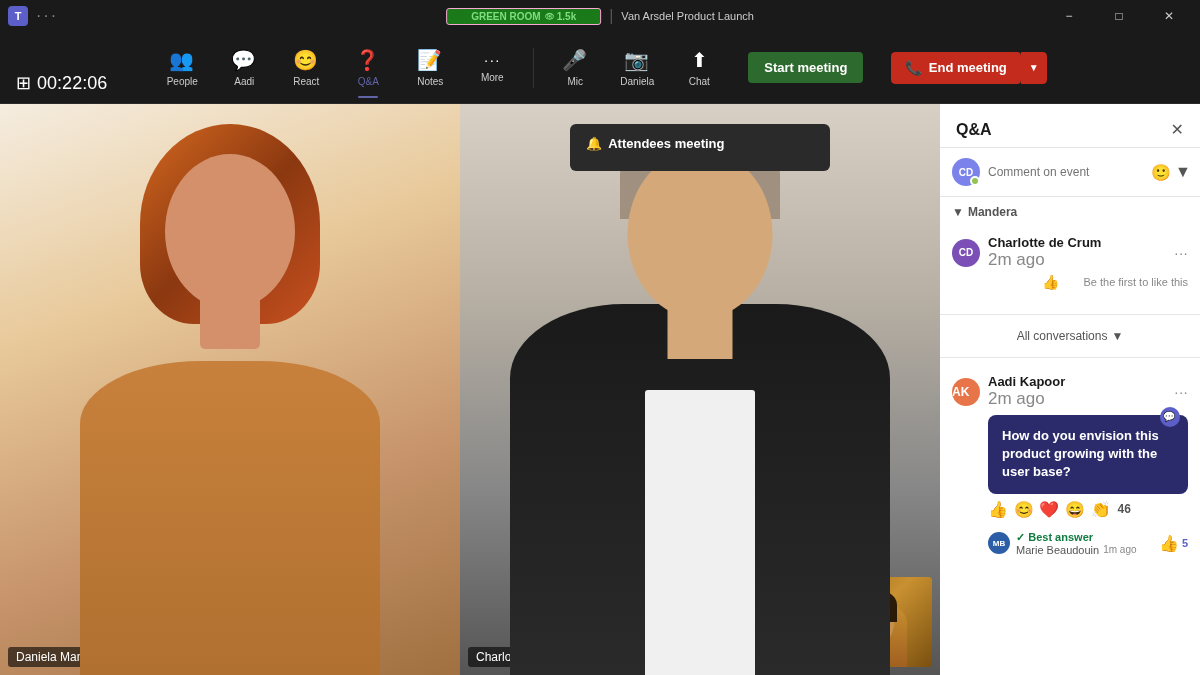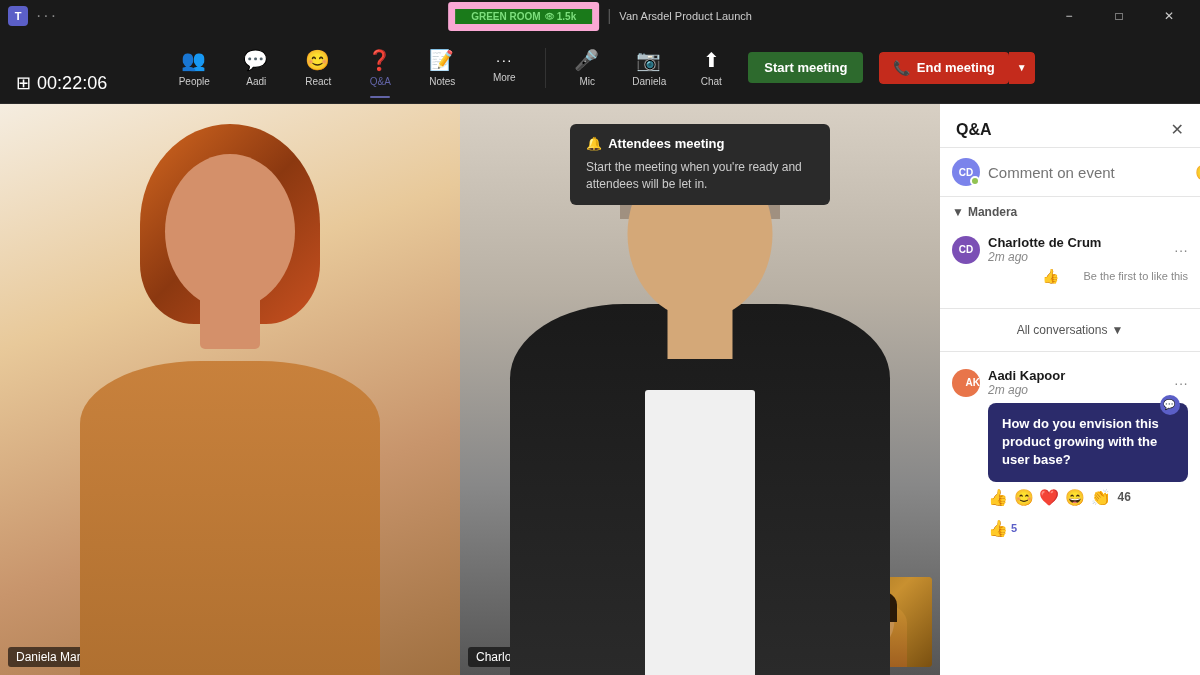--- a/index.html
+++ b/index.html
@@ -22,23 +22,23 @@
       display: flex; align-items: center; justify-content: center;
       font-size: 11px; font-weight: bold; color: white;
     }
     .title-bar-dots { color: #888; font-size: 16px; letter-spacing: 2px; }
     .title-bar-center {
       position: absolute; left: 50%; transform: translateX(-50%);
       display: flex; align-items: center; gap: 8px;
     }
     .green-room-badge {
       background: #1a7a1a;
-      border: 7px solid #f9a8d4;
+      border: 1px solid #f9a8d4;
       border-radius: 3px;
-      padding: 2px 16px;
+      padding: 2px 24px;
       font-size: 10px;
       font-weight: 600;
       color: #7ddf7d;
       display: flex; align-items: center; gap: 4px;
     }
     .title-bar-title { font-size: 11px; color: #ccc; }
     .title-bar-separator { color: #555; }
     .title-bar-controls {
       margin-left: auto;
       display: flex; align-items: center; gap: 4px;
@@ -85,21 +85,21 @@
 
     .toolbar-start-btn {
       background: #2d6a2d;
       color: white;
       border: none;
       border-radius: 4px;
       padding: 8px 16px;
       font-size: 13px;
       font-weight: 600;
       cursor: pointer;
-      margin: 0 4px;
+      margin: 0 16px;
     }
     .toolbar-end-btn {
       background: #c42b1c;
       color: white;
       border: none;
       border-radius: 4px;
       padding: 8px 14px;
       font-size: 13px;
       font-weight: 600;
       cursor: pointer;
@@ -217,21 +217,21 @@
       gap: 8px;
     }
     .qa-avatar-sm {
       width: 28px; height: 28px; border-radius: 50%;
       background: #7b83eb;
       flex-shrink: 0;
       display: flex; align-items: center; justify-content: center;
       font-size: 10px; color: white; font-weight: 600;
     }
     .qa-input-placeholder {
-      flex: 1; font-size: 15px; color: #000000;
+      flex: 1; font-size: 12px; color: #000000;
       border: none; outline: none; background: transparent;
     }
     .qa-input-icons { display: flex; gap: 4px; color: #555; }
 
     
     .pinned-section { padding: 8px 12px; }
     .pinned-header {
       display: flex; align-items: center; gap: 4px;
       font-size: 12px; font-weight: 600; color: #555;
       margin-bottom: 8px;
@@ -241,21 +241,21 @@
     .message-header { display: flex; align-items: center; justify-content: space-between; margin-bottom: 4px; }
     .message-user { display: flex; align-items: center; gap: 8px; }
     .message-avatar {
       width: 28px; height: 28px; border-radius: 50%;
       background: #7b83eb;
       flex-shrink: 0;
       overflow: hidden;
     }
     .message-avatar.purple { background: #7b4fb5; }
     .msg-name { font-size: 13px; font-weight: 600; color: #1a1a1a; }
-    .msg-time { font-size: 12px; color: #888; font-style: italic; }
+    .msg-time { font-size: 17px; color: #888; }
     .msg-menu { color: #888; font-size: 14px; cursor: pointer; }
     .msg-body { font-size: 12px; color: #333; line-height: 1.5; margin-left: 36px; }
     .msg-link { color: #5b5fc7; cursor: pointer; }
     .msg-like-row { display: flex; align-items: center; justify-content: flex-end; margin-top: 4px; }
     .like-btn { color: #888; font-size: 14px; cursor: pointer; }
 
     .divider { border: none; border-top: 1px solid #e5e5e5; margin: 8px 0; }
 
     .all-conversations {
       display: flex; align-items: center; justify-content: center;
@@ -429,21 +429,20 @@
         <div style="position:absolute;bottom:0;left:50%;transform:translateX(-50%);width:380px;height:65%;background:linear-gradient(to bottom,#1a1a1a,#2a2a2a);border-radius:30% 30% 0 0 / 20% 20% 0 0;z-index:2;"></div>
 
         <div style="position:absolute;bottom:0;left:50%;transform:translateX(-50%);width:110px;height:50%;background:#f0f0f0;z-index:3;border-radius:3px 3px 0 0;"></div>
       </div>
 
       <div class="attendees-tooltip">
         <div class="attendees-tooltip-header">
           <span>🔔</span>
           <span>Attendees meeting</span>
         </div>
-        <div class="attendees-tooltip-body">Start the meeting when you're ready and attendees will be let in.</div>
       </div>
 
       <div class="name-label">Charlotte de Crum</div>
 
       <div class="thumbnail-video">
         <div style="width:100%;height:100%;background:linear-gradient(135deg,#8b6018,#c89030,#7a5010);display:flex;align-items:center;justify-content:center;position:relative;">
 
           <div style="position:absolute;bottom:0;left:50%;transform:translateX(-50%);width:80px;height:70%;background:linear-gradient(to bottom,#c89030,#a06020);border-radius:30% 30% 0 0;"></div>
           <div style="position:absolute;top:10px;left:50%;transform:translateX(-50%);width:55px;height:65px;background:#c49050;border-radius:50%;"></div>
           <div style="position:absolute;top:10px;left:50%;transform:translateX(-50%);width:60px;height:35px;background:#2a1a08;border-radius:50% 50% 0 0;"></div>
@@ -504,21 +503,21 @@
       <div class="all-conversations">
         <span>All conversations</span>
         <span>▼</span>
       </div>
 
       <hr class="divider">
 
       <div class="question-item" style="padding:8px 12px;">
         <div class="message-header">
           <div class="message-user">
-            <div class="message-avatar" style="background:#e8754a;display:flex;align-items:center;justify-content:flex-end;font-size:10px;color:white;font-weight:600;">
+            <div class="message-avatar" style="background:#e8754a;display:flex;align-items:center;justify-content:flex-start;font-size:12px;color:white;font-weight:600;">
               <span>AK</span>
             </div>
             <div>
               <div class="msg-name">Aadi Kapoor</div>
               <div class="msg-time">2m ago</div>
             </div>
           </div>
           <span class="msg-menu">···</span>
         </div>
 
@@ -530,20 +529,33 @@
         <div class="reaction-row">
           <span class="reaction-btn">👍</span>
           <span class="reaction-btn">😊</span>
           <span class="reaction-btn">❤️</span>
           <span class="reaction-btn">😄</span>
           <span class="reaction-btn">👏</span>
           <span class="reaction-count">46</span>
         </div>
 
         <div class="best-answer-row" style="margin-top:8px;padding:4px 0 4px 36px;">
+          <div class="best-answer-left">
+            <div class="mb-avatar">MB</div>
+            <div>
+              <div class="best-answer-label">
+                <span>✓</span>
+                <span>Best answer</span>
+              </div>
+              <div style="display:flex;align-items:center;gap:4px;">
+                <span class="best-answer-user">Marie Beaudouin</span>
+                <span class="ba-time">1m ago</span>
+              </div>
+            </div>
+          </div>
           <div style="display:flex;align-items:center;gap:3px;">
             <span>👍</span>
             <span class="ba-likes">5</span>
           </div>
         </div>
       </div>
 
     </div>
   </div>
 </div>

